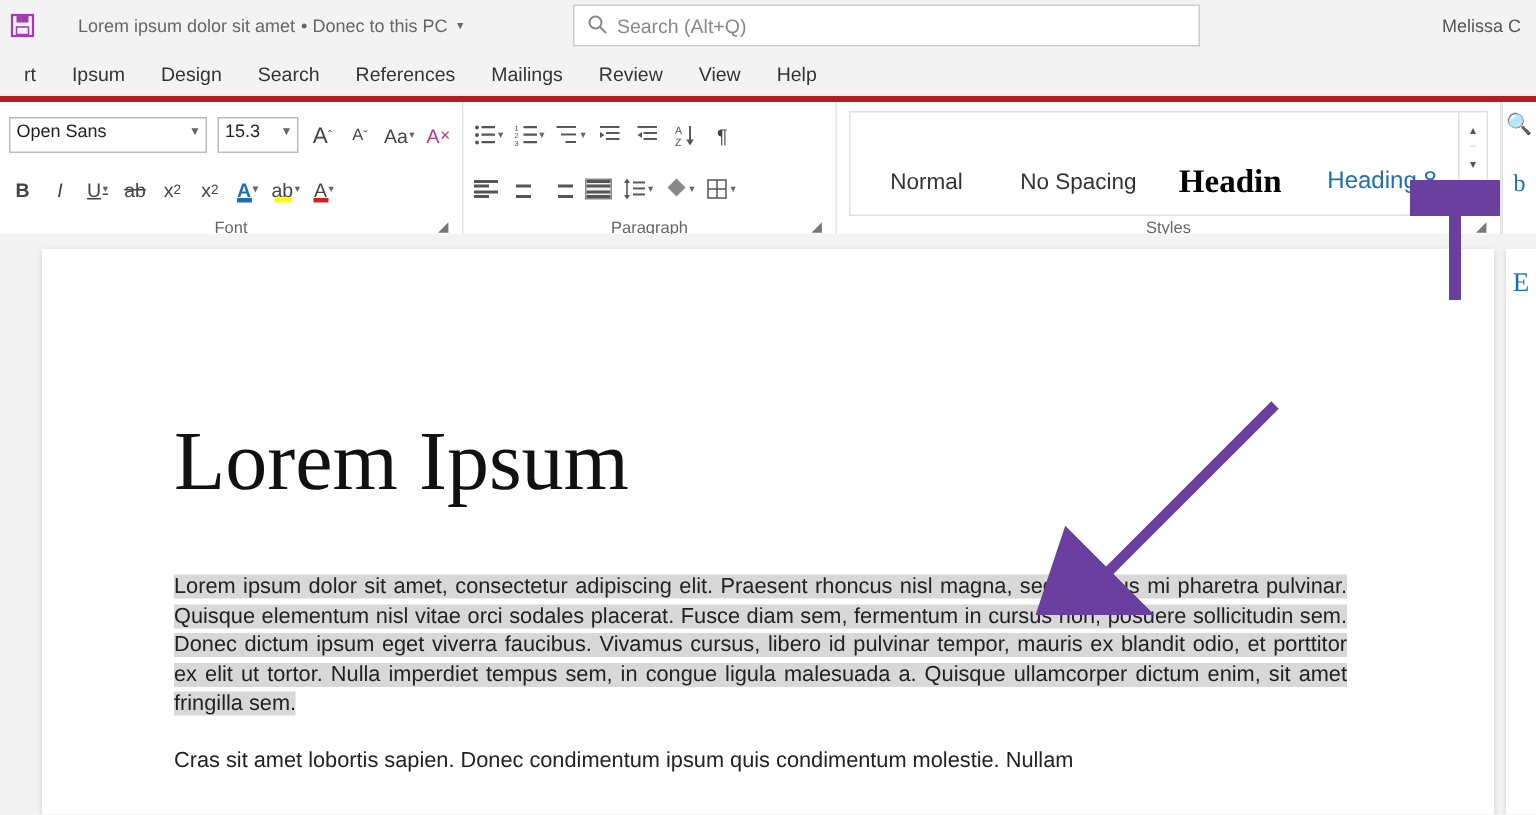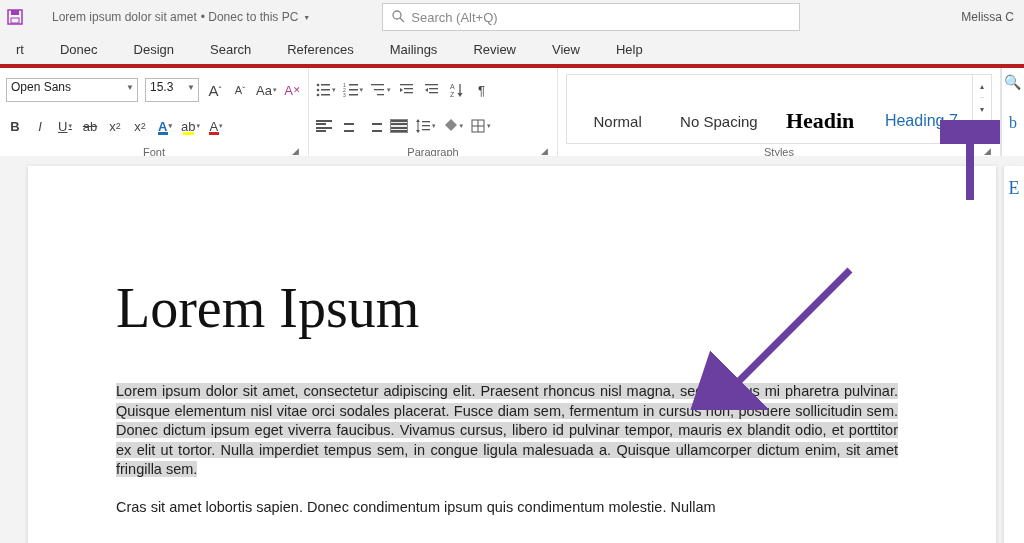--- a/index.html
+++ b/index.html
@@ -8,21 +8,21 @@
   
   .titlebar{display:flex;align-items:center;height:34px;padding:0 6px;font-size:12px;color:#555;}
   .titlebar .qat{display:flex;align-items:center;gap:6px;}
   .save-icon{width:18px;height:18px;display:inline-block;}
   .doc-title{margin-left:28px;display:flex;align-items:center;gap:4px;color:#666;}
   .search-box{margin-left:72px;width:400px;height:26px;border:1px solid #ccc;border-radius:0;background:#fff;display:flex;align-items:center;padding:0 8px;gap:6px;color:#888;font-size:13px;}
   .spacer{flex:1;}
   .user{font-size:12px;color:#555;padding-right:4px;}
 
   
-  .tabs{display:flex;align-items:center;height:30px;padding:0 4px;font-size:13px;color:#333;gap:12px;}
+  .tabs{display:flex;align-items:center;height:30px;padding:0 4px;font-size:13px;color:#333;}
   .tabs .tab{padding:0 12px;cursor:pointer;}
 
   
   .ribbon{display:flex;height:92px;background:#fff;border-top:4px solid #b91c1c;border-bottom:1px solid #d0d0d0;}
   .group{border-right:1px solid #e5e5e5;padding:4px 6px 0 6px;display:flex;flex-direction:column;position:relative;}
   .group .rows{flex:1;display:flex;flex-direction:column;justify-content:space-around;}
   .row{display:flex;align-items:center;gap:7px;height:28px;}
   .group-label{font-size:11px;color:#666;text-align:center;padding:2px 0 2px;position:relative;}
   .launcher{position:absolute;right:4px;bottom:2px;width:12px;height:12px;font-size:9px;color:#777;}
 
@@ -97,21 +97,21 @@
           </svg>
     </span>
     <span>Search (Alt+Q)</span>
   </div>
   <div class="spacer"></div>
   <div class="user">Melissa C</div>
 </div>
 
 <div class="tabs">
   <span class="tab">rt</span>
-  <span class="tab">Donec</span>
+  <span class="tab">Ipsum</span>
   <span class="tab">Design</span>
   <span class="tab">Search</span>
   <span class="tab">References</span>
   <span class="tab">Mailings</span>
   <span class="tab">Review</span>
   <span class="tab">View</span>
   <span class="tab">Help</span>
 </div>
 
 <div class="ribbon">
@@ -302,21 +302,21 @@
     </div>
     <div class="group-label">Paragraph</div>
     <span class="launcher">◢</span>
   </div>
 
   <div class="group styles-group">
     <div class="gallery">
       <div class="style-item">Normal</div>
       <div class="style-item">No Spacing</div>
       <div class="style-item h1">Headin</div>
-      <div class="style-item h2">Heading 7</div>
+      <div class="style-item h2">Heading 8</div>
       <div class="gallery-ctrl">
         <div>▴</div>
         <div>▾</div>
         <div>▼</div>
       </div>
     </div>
     <div class="group-label">Styles</div>
     <span class="launcher">◢</span>
   </div>
 

